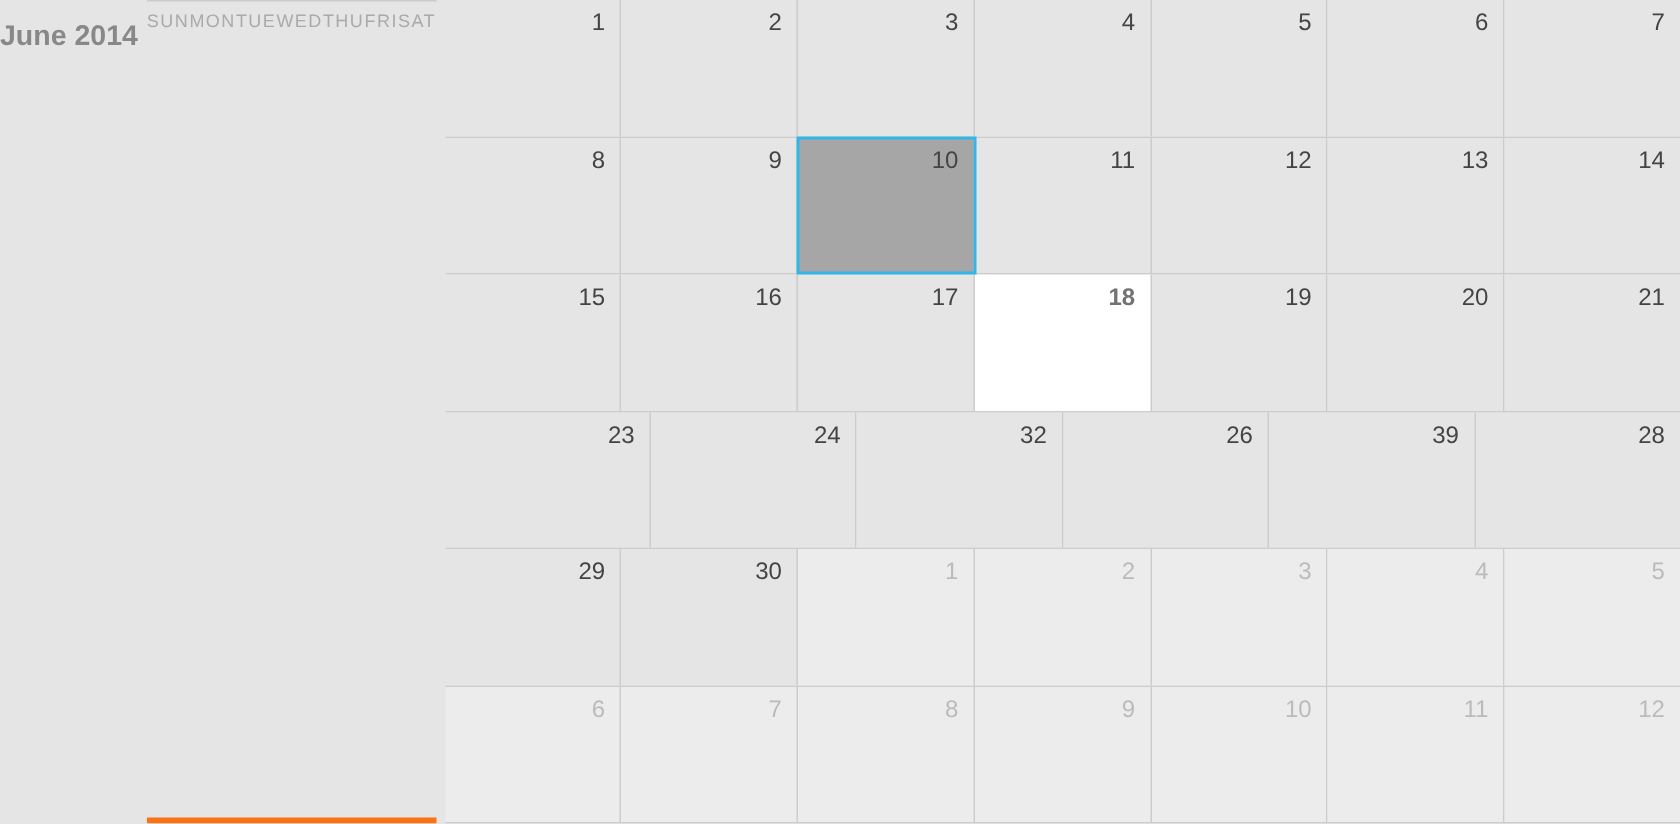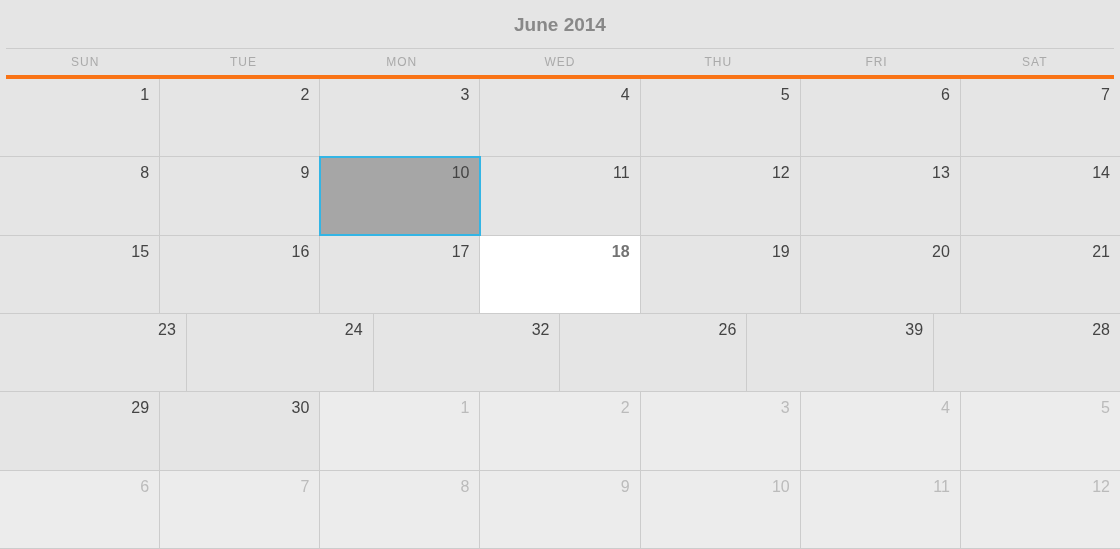--- a/index.html
+++ b/index.html
@@ -7,21 +7,20 @@
       width: 1120px;
       height: 549px;
       overflow: hidden;
       font-family: "Helvetica Neue", Helvetica, Arial, sans-serif;
       background: #e5e5e5;
     }
     .calendar {
       width: 100%;
       height: 100%;
       display: flex;
-      flex-direction: column;
     }
     .title {
       text-align: center;
       font-size: 19px;
       font-weight: 700;
       color: #888;
       padding: 14px 0 12px;
     }
     .header-row {
       display: flex;
@@ -76,22 +75,22 @@
       z-index: 2;
     }
   </style>
 </head>
 <body>
 
 <div class="calendar">
   <div class="title">June 2014</div>
   <div class="header-row">
     <div class="header-cell">SUN</div>
+    <div class="header-cell">MON</div>
     <div class="header-cell">TUE</div>
-    <div class="header-cell">MON</div>
     <div class="header-cell">WED</div>
     <div class="header-cell">THU</div>
     <div class="header-cell">FRI</div>
     <div class="header-cell">SAT</div>
   </div>
   <div class="weeks">
       <div class="week">
         <div class="day"><span>1</span></div>
         <div class="day"><span>2</span></div>
         <div class="day"><span>3</span></div>

